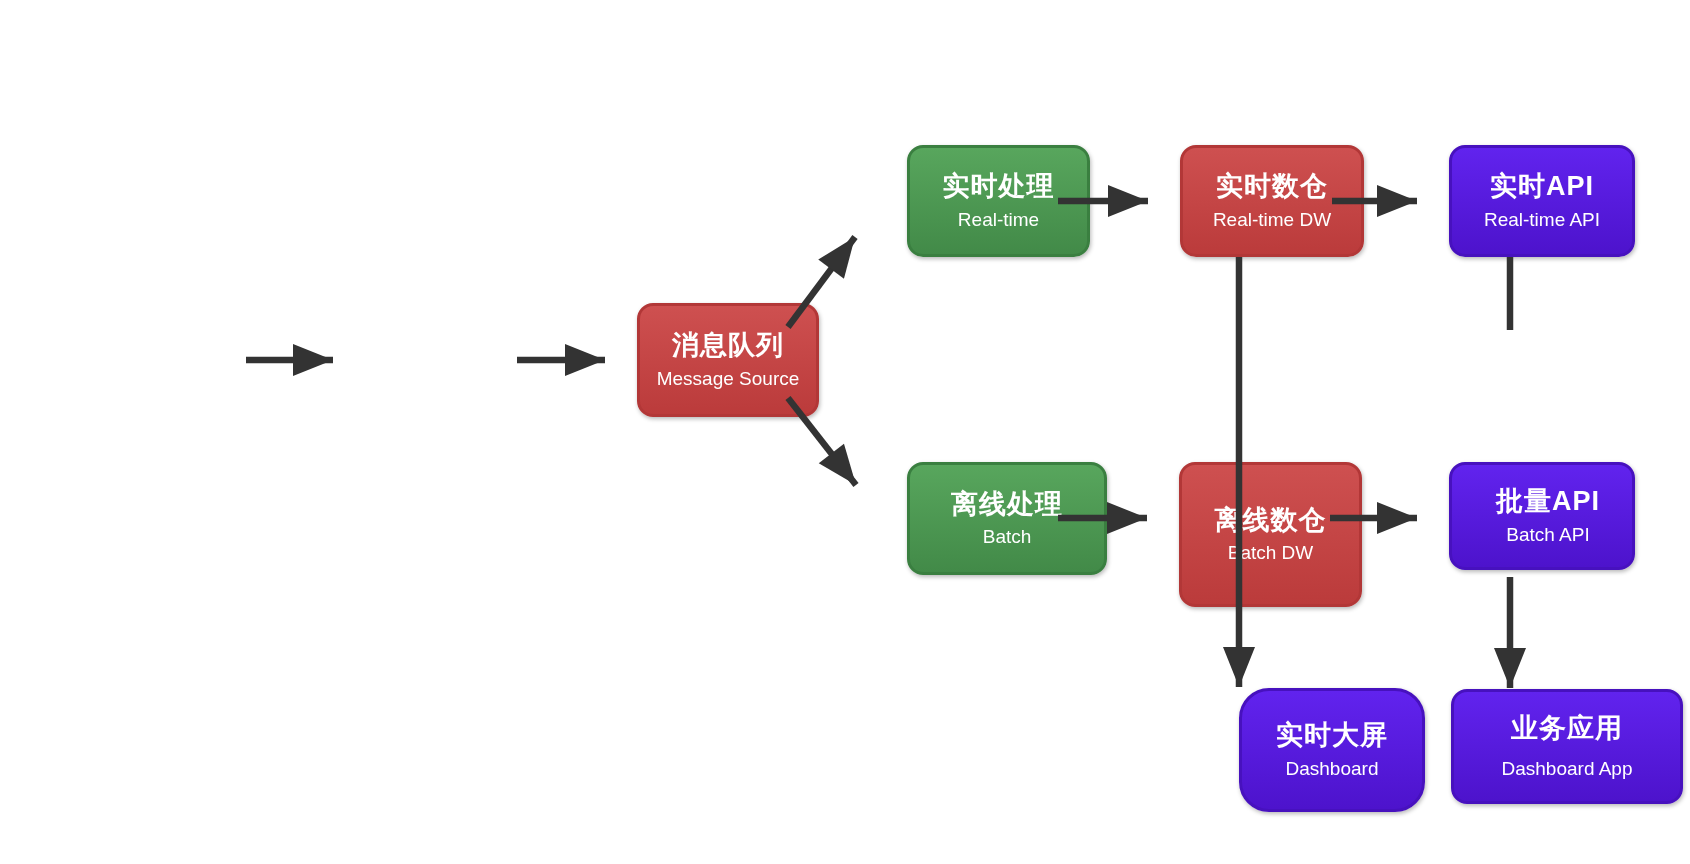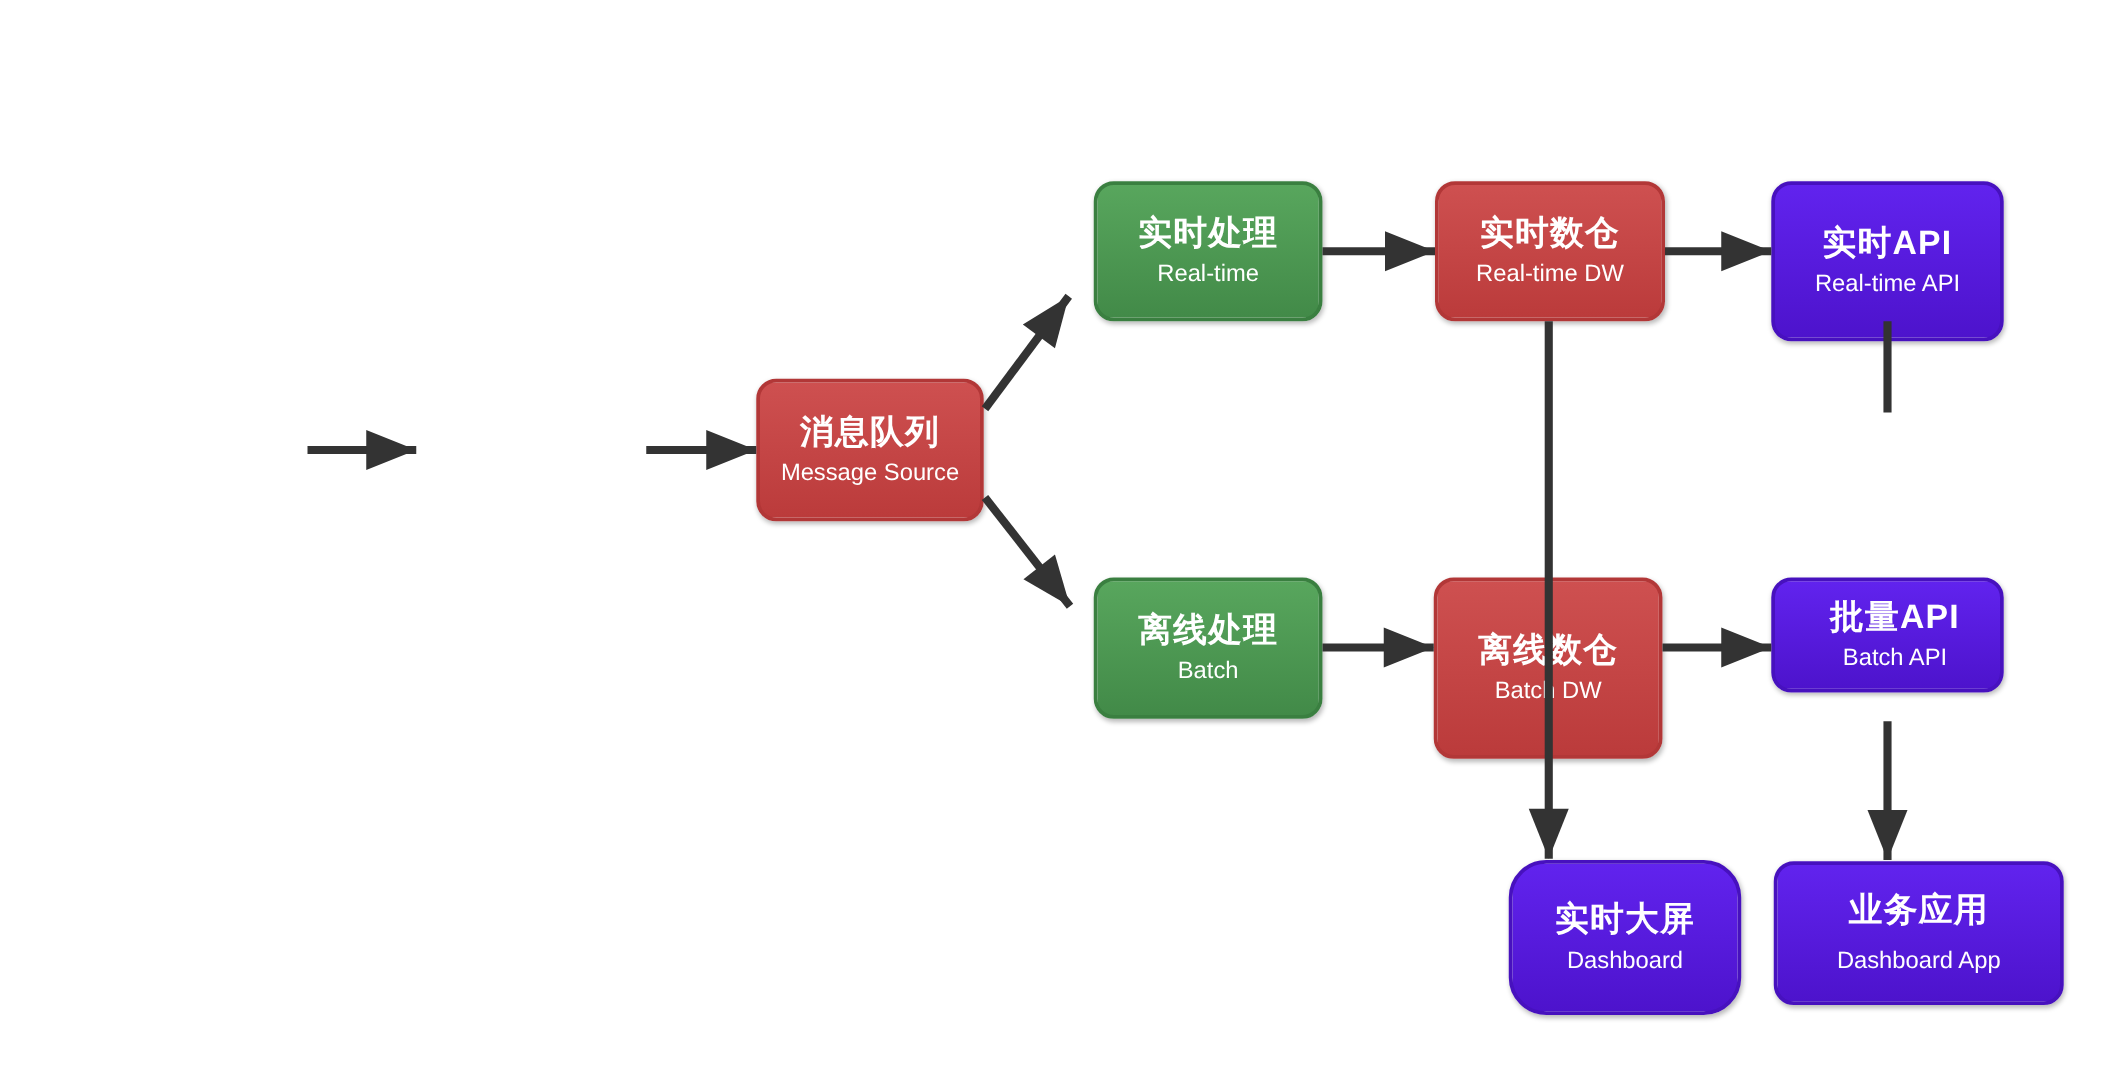--- a/index.html
+++ b/index.html
@@ -16,20 +16,21 @@
     border:3px solid transparent;
     border-radius:16px;
     display:flex;
     flex-direction:column;
     align-items:center;
     justify-content:center;
     gap:9px;
     color:#ffffff;
     text-align:center;
     box-shadow:1px 2px 4px rgba(0,0,0,0.28);
+    margin-left:32px;
   }
   .node .zh{
     font-size:27px;
     font-weight:bold;
     letter-spacing:1px;
     line-height:1.05;
   }
   .node .en{
     font-size:19px;
     font-weight:normal;
@@ -56,36 +57,36 @@
   <div class="node" style="left: 875px; top: 145px; width: 183px; height: 112px; background: linear-gradient(rgb(88, 166, 93), rgb(66, 138, 72)); border-color: rgb(58, 127, 64);">
     <div class="zh">实时处理</div>
     <div class="en">Real-time</div>
   </div>
 
   <div class="node" style="left: 1148px; top: 145px; width: 184px; height: 112px; background: linear-gradient(rgb(206, 80, 80), rgb(187, 59, 59)); border-color: rgb(178, 55, 55);">
     <div class="zh">实时数仓</div>
     <div class="en">Real-time DW</div>
   </div>
 
-  <div class="node" style="left: 1417px; top: 145px; width: 186px; height: 128px; background: linear-gradient(rgb(97, 35, 238), rgb(77, 19, 204)); border-color: rgb(71, 17, 190);">
+  <div class="node" style="left: 1417px; top: 145px; width: 186px; height: 112px; background: linear-gradient(rgb(97, 35, 238), rgb(77, 19, 204)); border-color: rgb(71, 17, 190);">
     <div class="zh">实时API</div>
     <div class="en">Real-time API</div>
   </div>
 
-  <div class="node" style="left: 875px; top: 462px; width: 183px; height: 113px; background: linear-gradient(rgb(88, 166, 93), rgb(66, 138, 72)); border-color: rgb(58, 127, 64);">
+  <div class="node" style="left: 875px; top: 462px; width: 200px; height: 113px; background: linear-gradient(rgb(88, 166, 93), rgb(66, 138, 72)); border-color: rgb(58, 127, 64);">
     <div class="zh">离线处理</div>
     <div class="en">Batch</div>
   </div>
 
   <div class="node" style="left: 1147px; top: 462px; width: 183px; height: 145px; background: linear-gradient(rgb(206, 80, 80), rgb(187, 59, 59)); border-color: rgb(178, 55, 55);">
     <div class="zh">离线数仓</div>
     <div class="en">Batch DW</div>
   </div>
 
-  <div class="node" style="left: 1417px; top: 462px; width: 186px; height: 92px; background: linear-gradient(rgb(97, 35, 238), rgb(77, 19, 204)); border-color: rgb(71, 17, 190); padding-left: 12px;">
+  <div class="node" style="left: 1417px; top: 462px; width: 186px; height: 108px; background: linear-gradient(rgb(97, 35, 238), rgb(77, 19, 204)); border-color: rgb(71, 17, 190); padding-left: 12px;">
     <div class="zh">批量API</div>
     <div class="en">Batch API</div>
   </div>
 
   <div class="node" style="left: 1207px; top: 688px; width: 186px; height: 124px; background: linear-gradient(rgb(97, 35, 238), rgb(77, 19, 204)); border-color: rgb(71, 17, 190); border-radius: 30px;">
     <div class="zh">实时大屏</div>
     <div class="en">Dashboard</div>
   </div>
 
   <div class="node" style="left: 1419px; top: 689px; width: 232px; height: 115px; background: linear-gradient(rgb(97, 35, 238), rgb(77, 19, 204)); border-color: rgb(71, 17, 190); gap: 16px;">

